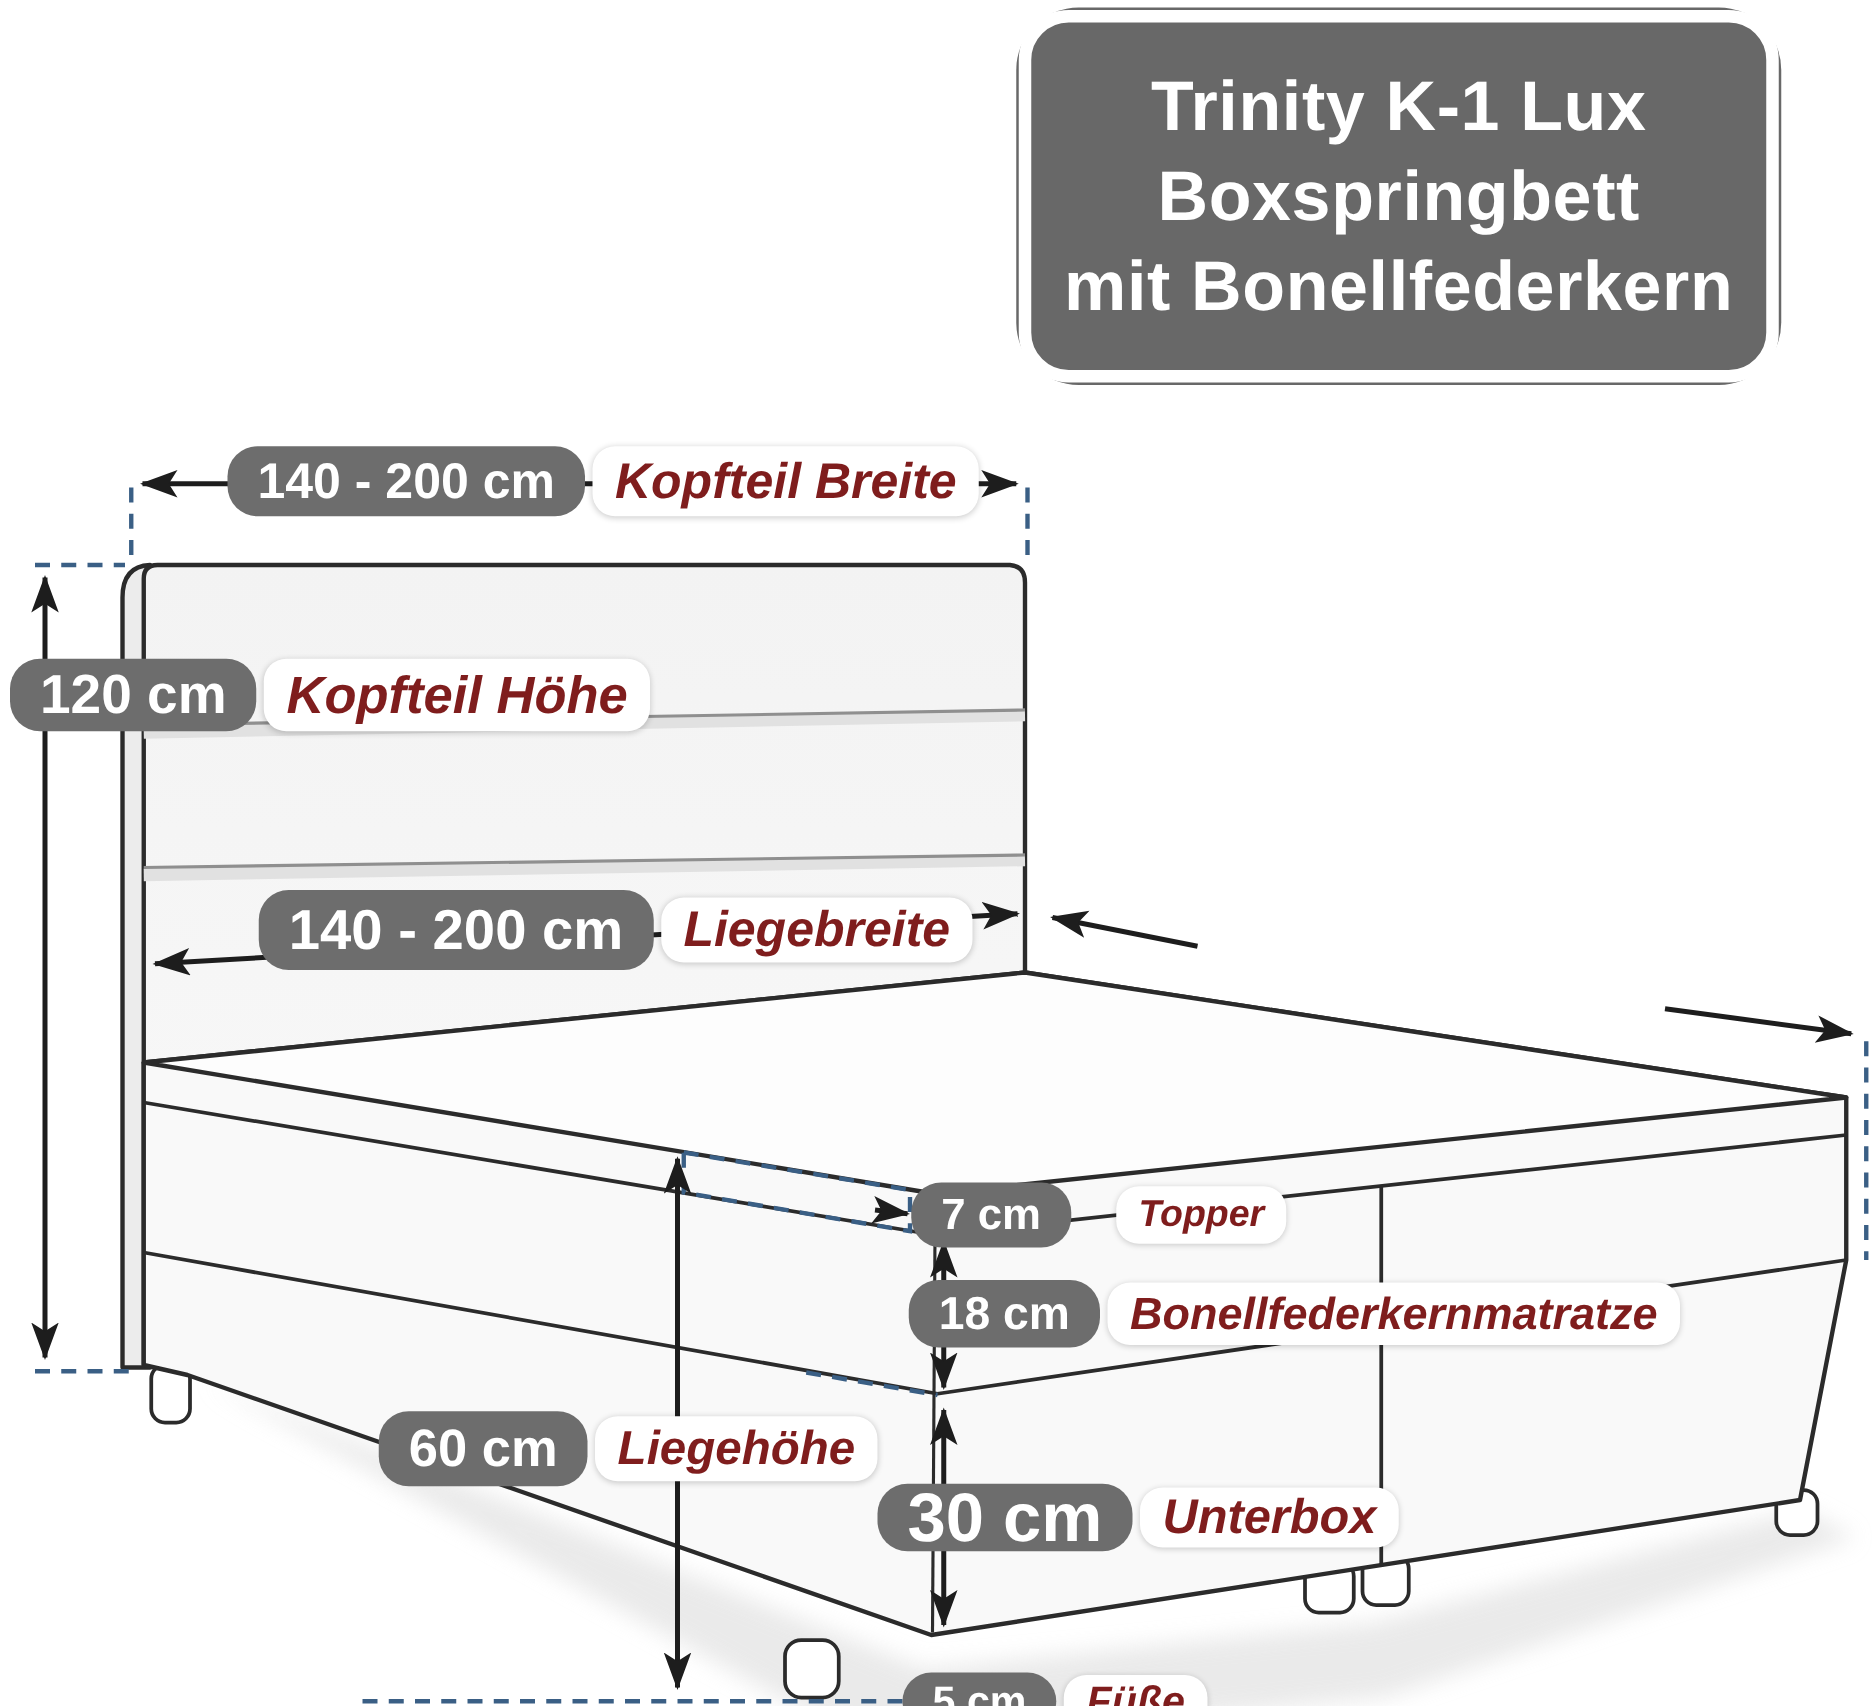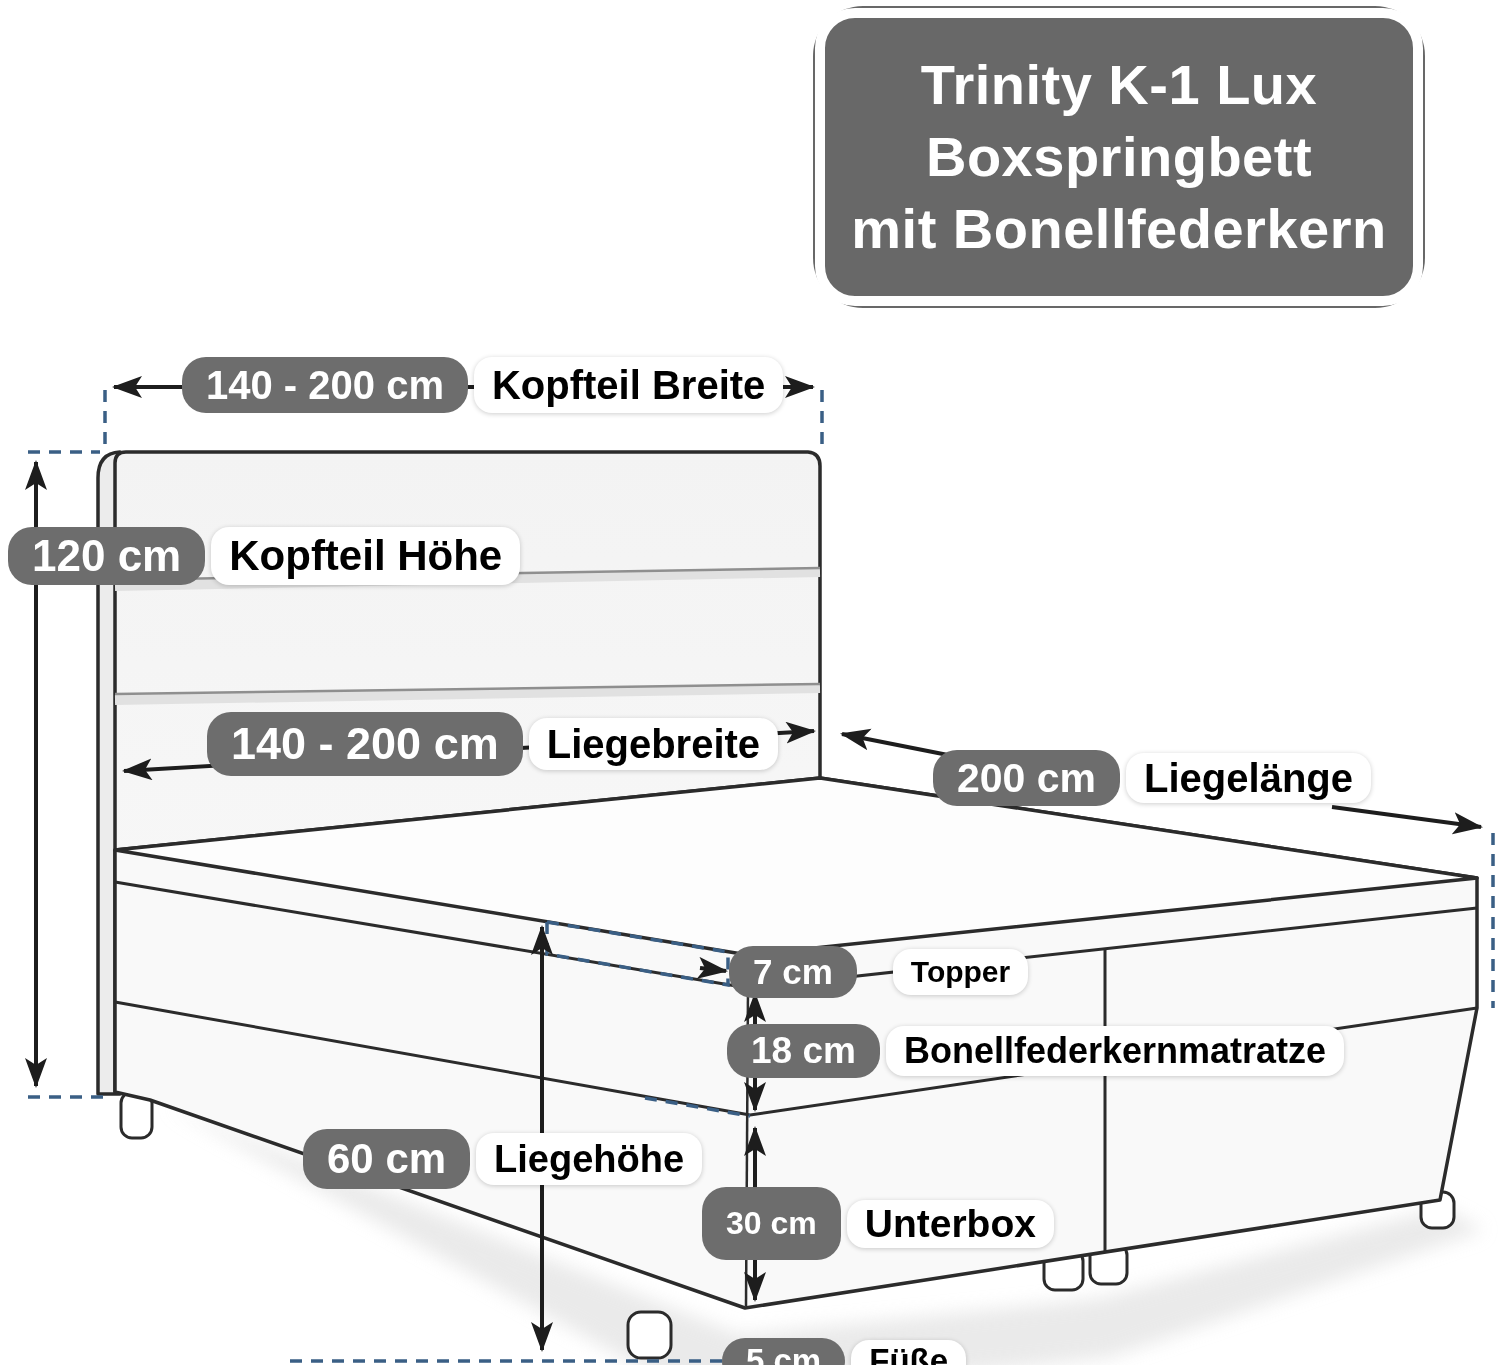--- a/index.html
+++ b/index.html
@@ -14,31 +14,31 @@
                background:#686868;border-radius:40px;display:flex;flex-direction:column;
                justify-content:center;align-items:center;gap:4px;}
   .title-line{color:#ffffff;font-weight:700;font-size:56px;line-height:1.22;
               letter-spacing:.5px;white-space:nowrap;}
 
   
   .dim{position:absolute;display:flex;gap:6px;align-items:center;}
   .pill{display:flex;align-items:center;white-space:nowrap;box-sizing:border-box;}
   .pill.dark{background:#6d6d6d;color:#ffffff;font-weight:700;border-radius:24px;
              padding:0 24px;justify-content:center;}
-  .pill.light{background:#ffffff;color:#000000;font-weight:600;border-radius:18px;
-              padding:0 18px;box-shadow:0 1px 5px rgba(0,0,0,.20);}
+  .pill.light{background:#ffffff;color:#7f1d1d;font-weight:600;border-radius:18px;
+              padding:0 18px;box-shadow:0 1px 5px rgba(0,0,0,.20);font-style:italic;}
 
   .dim-a .dark{height:56px;font-size:40px;}   .dim-a .light{height:56px;font-size:40px;}
   .dim-b .dark{height:58px;font-size:44px;}   .dim-b .light{height:58px;font-size:42px;}
   .dim-c .dark{height:64px;font-size:45px;}   .dim-c .light{height:52px;font-size:40px;}
   .dim-d .dark{height:56px;font-size:41px;}   .dim-d .light{height:50px;font-size:40px;}
   .dim-e .dark{height:52px;font-size:35px;}   .dim-e .light{height:46px;font-size:30px;text-align:right;}
   .dim-f .dark{height:54px;font-size:37px;}   .dim-f .light{height:50px;font-size:36px;}
   .dim-g .dark{height:60px;font-size:42px;}   .dim-g .light{height:52px;font-size:38px;}
-  .dim-h .dark{height:73px;font-size:32px;}   .dim-h .light{height:48px;font-size:39px;}
+  .dim-h .dark{height:54px;font-size:55px;}   .dim-h .light{height:48px;font-size:39px;}
   .dim-i .dark{height:46px;font-size:33px;}   .dim-i .light{height:42px;font-size:33px;}
 </style>
 </head>
 <body>
 
 <div id="stage">
 
   <svg id="bed-svg" width="1500" height="1365" viewBox="0 0 1500 1365">
     <defs>
       <marker id="ah" markerUnits="userSpaceOnUse" markerWidth="34" markerHeight="24" refX="28" refY="11" orient="auto-start-reverse">
@@ -126,24 +126,20 @@
   <div class="dim dim-b" style="left:8px;top:527px;">
     <span class="pill dark">120 cm</span>
     <span class="pill light">Kopfteil Höhe</span>
   </div>
 
   <div class="dim dim-c" style="left:207px;top:712px;">
     <span class="pill dark">140 - 200 cm</span>
     <span class="pill light">Liegebreite</span>
   </div>
 
-  <div class="dim dim-d" style="left:933px;top:750px;">
-    <span class="pill dark">200 cm</span>
-    <span class="pill light">Liegelänge</span>
-  </div>
 
   <div class="dim dim-e" style="left:729px;top:946px;gap:36px;">
     <span class="pill dark">7 cm</span>
     <span class="pill light">Topper</span>
   </div>
 
   <div class="dim dim-f" style="left:727px;top:1024px;">
     <span class="pill dark">18 cm</span>
     <span class="pill light">Bonellfederkernmatratze</span>
   </div>

